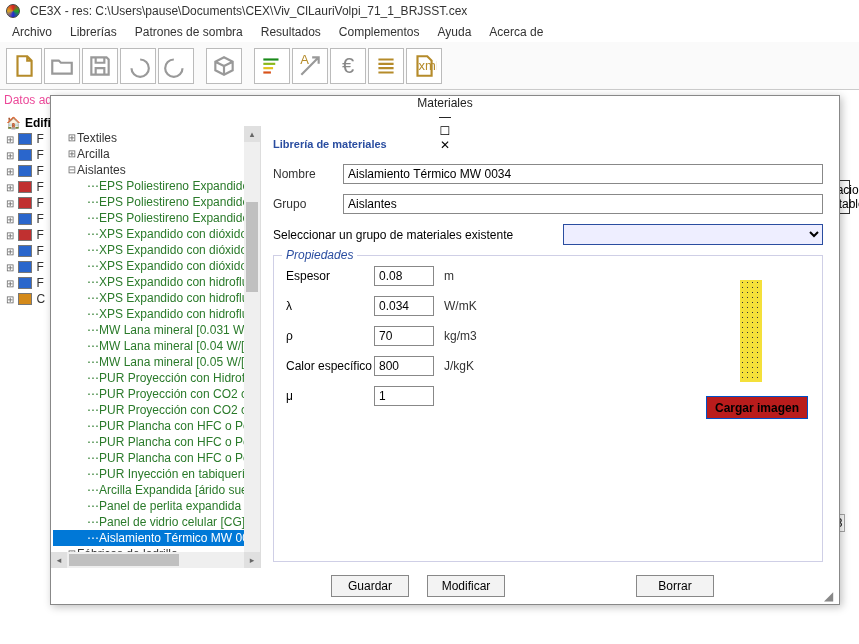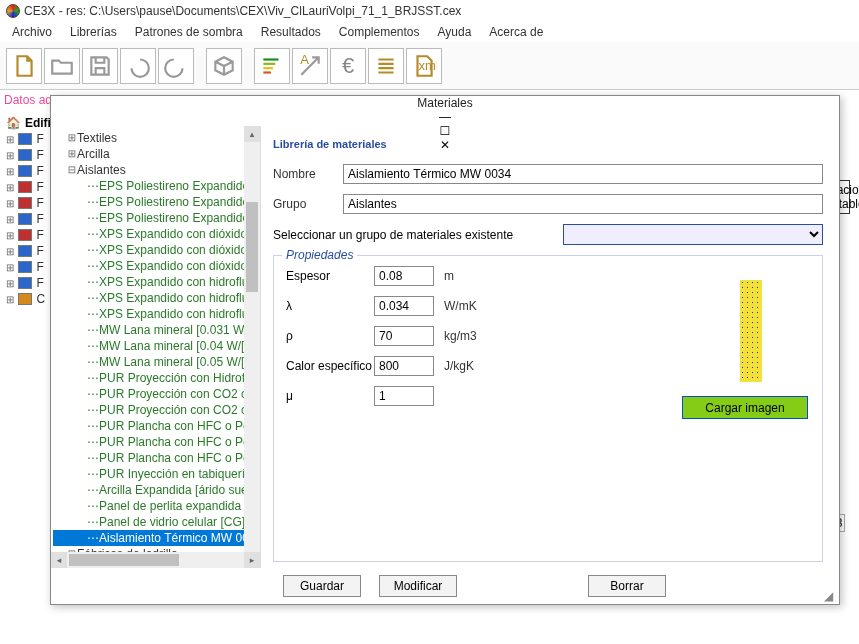--- a/index.html
+++ b/index.html
@@ -1,18 +1,18 @@
 <!DOCTYPE html>
 <html><head>
 <meta charset="utf-8">
 <style>
   * { box-sizing: border-box; font-family: "Segoe UI", Tahoma, sans-serif; font-size: 12px; }
   body { margin:0; padding:0; width:859px; height:644px; background:#f0f0f0; overflow:hidden; position:relative; }
   .main-window { width:859px; height:644px; background:#fff; position:absolute; top:0; left:0; }
-  .titlebar { height:22px; background:#fff; display:flex; align-items:center; padding:0 6px; gap:4px; }
+  .titlebar { height:22px; background:#fff; display:flex; align-items:center; padding:0 6px; gap:10px; }
   .app-icon { width:14px; height:14px; border-radius:50%; background: conic-gradient(#d22, #2a2, #22d, #da2, #d22); border:1px solid #444; }
   .titlebar-text { flex:1; color:#333; }
   .menubar { height:20px; display:flex; align-items:center; padding:0 4px; gap:2px; }
   .menubar span { padding:2px 8px; color:#333; cursor:default; }
   .toolbar { height:48px; display:flex; align-items:center; padding:0 6px; gap:2px; background:#fafafa; border-bottom:1px solid #ccc; }
   .tool-group { display:flex; gap:2px; margin-right:10px; }
   .tool-btn { width:36px; height:36px; border:1px solid #bbb; background:#fff; display:flex; align-items:center; justify-content:center; font-size:18px; color:#888; cursor:pointer; }
   .tool-btn.enabled { color:#b58b2a; }
   .tool-btn svg { width:26px; height:26px; }
   .side-label { position:absolute; top:93px; left:4px; font-size:12px; color:#ec4899; }
@@ -49,23 +49,23 @@
   .form-row .lbl { width:70px; color:#333; }
   .form-row input[type=text].long { flex:1; height:20px; border:1px solid #888; padding:1px 4px; background:#fff; }
   .form-row .sel { flex:1; }
   select.gsel { width:260px; height:21px; border:1px solid #2a4da0; background:#eef; }
   .fieldset { border:1px solid #cfcfe6; padding:10px 12px 6px 12px; position:relative; flex:1; }
   .fieldset-legend { position:absolute; top:-8px; left:8px; background:#fff; padding:0 4px; color:#2a4da0; font-style:italic; }
   .prop-grid { display:grid; grid-template-columns:88px 70px 60px; row-gap:10px; align-items:center; }
   .prop-grid input { width:60px; height:20px; border:1px solid #888; padding:1px 4px; }
   .prop-grid .unit { color:#333; }
   .preview { position:absolute; top:24px; right:60px; width:22px; height:102px; background:#f4e03a; background-image:radial-gradient(#333 0.6px, transparent 0.6px); background-size:5px 5px; }
-  .btn-img { position:absolute; top:140px; right:14px; width:126px; height:23px; border:1px solid #0050c8; background:#84cc16; cursor:pointer; }
-
-  .dlg-footer { height:36px; display:flex; align-items:center; gap:18px; padding-left:232px; }
+  .btn-img { position:absolute; top:140px; right:14px; width:102px; height:23px; border:1px solid #0050c8; background:#b91c1c; cursor:pointer;font-weight:bold; }
+
+  .dlg-footer { height:36px; display:flex; align-items:center; gap:18px; padding-left:232px;margin-left:48px; }
   .dlg-footer button { width:78px; height:22px; border:1px solid #888; background:#f3f3f3; cursor:pointer; }
   .dlg-footer .gap { width:95px; }
   .resize-grip { position:absolute; bottom:3px; right:3px; width:12px; height:12px; color:#888;}
 </style>
 </head>
 <body>
 
 <div class="main-window">
   <div class="titlebar">
     <div class="app-icon"></div>

